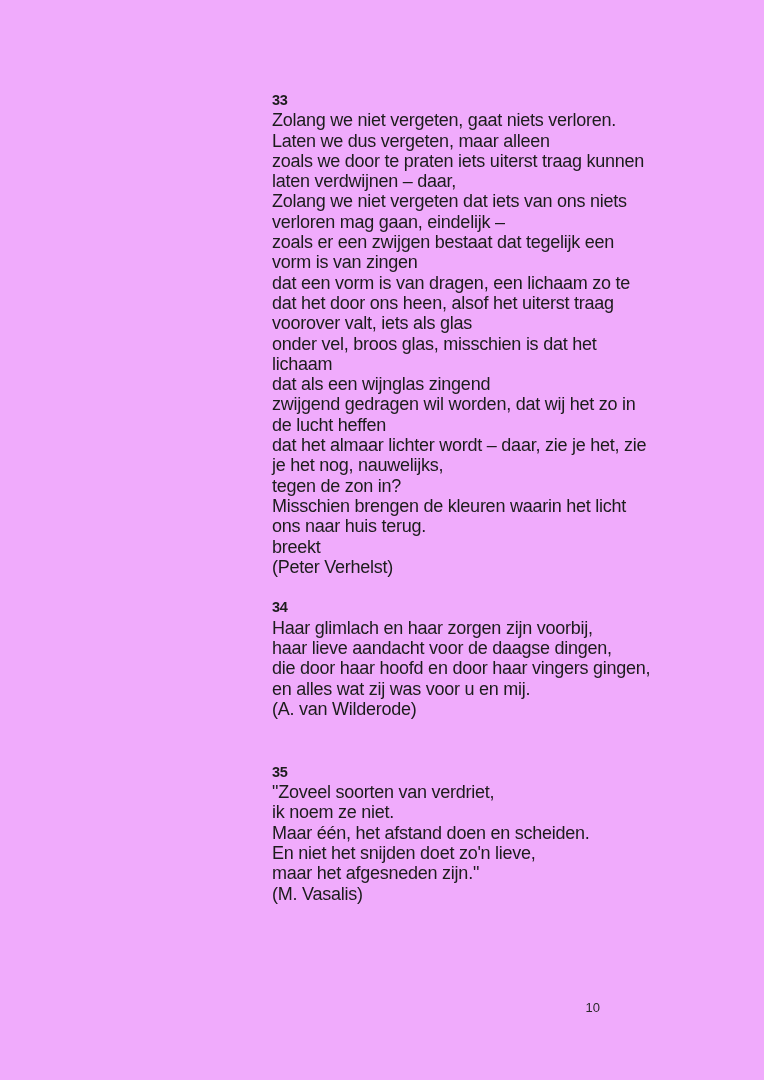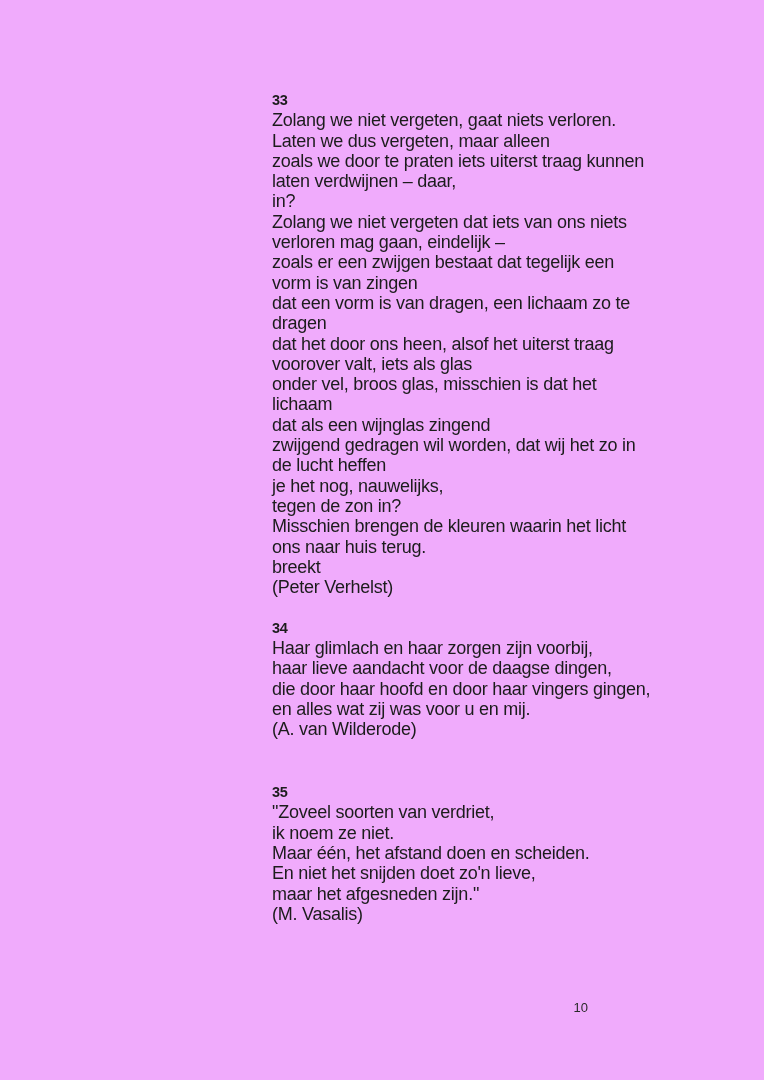--- a/index.html
+++ b/index.html
@@ -37,54 +37,53 @@
   }
   .poem-line {
     margin: 0;
     font-size: 18px;
     line-height: 20.3px;
     letter-spacing: -0.25px;
     white-space: nowrap;
   }
   .page-number {
     position: absolute;
-    left: 4px;
+    left: 16px;
     top: 1000px;
     width: 584px;
     text-align: right;
     font-size: 13px;
     line-height: 16px;
     color: #2a2a2a;
   }
 </style>
 </head>
 <body>
 
 <div class="page">
   <div class="content" id="sections-container">
       <section class="poem">
         <h2 class="poem-number">33</h2>
         <p class="poem-line">Zolang we niet vergeten, gaat niets verloren.</p>
         <p class="poem-line">Laten we dus vergeten, maar alleen</p>
         <p class="poem-line">zoals we door te praten iets uiterst traag kunnen</p>
         <p class="poem-line">laten verdwijnen – daar,</p>
-        <p class="poem-line">in?</p>
         <p class="poem-line">Zolang we niet vergeten dat iets van ons niets</p>
         <p class="poem-line">verloren mag gaan, eindelijk –</p>
         <p class="poem-line">zoals er een zwijgen bestaat dat tegelijk een</p>
         <p class="poem-line">vorm is van zingen</p>
         <p class="poem-line">dat een vorm is van dragen, een lichaam zo te</p>
-        <p class="poem-line">dragen</p>
         <p class="poem-line">dat het door ons heen, alsof het uiterst traag</p>
         <p class="poem-line">voorover valt, iets als glas</p>
         <p class="poem-line">onder vel, broos glas, misschien is dat het</p>
         <p class="poem-line">lichaam</p>
         <p class="poem-line">dat als een wijnglas zingend</p>
         <p class="poem-line">zwijgend gedragen wil worden, dat wij het zo in</p>
         <p class="poem-line">de lucht heffen</p>
+        <p class="poem-line">dat het almaar lichter wordt – daar, zie je het, zie</p>
         <p class="poem-line">je het nog, nauwelijks,</p>
         <p class="poem-line">tegen de zon in?</p>
         <p class="poem-line">Misschien brengen de kleuren waarin het licht</p>
         <p class="poem-line">ons naar huis terug.</p>
         <p class="poem-line">breekt</p>
         <p class="poem-line attribution">(Peter Verhelst)</p>
       </section>
       <section class="poem">
         <h2 class="poem-number">34</h2>
         <p class="poem-line">Haar glimlach en haar zorgen zijn voorbij,</p>

